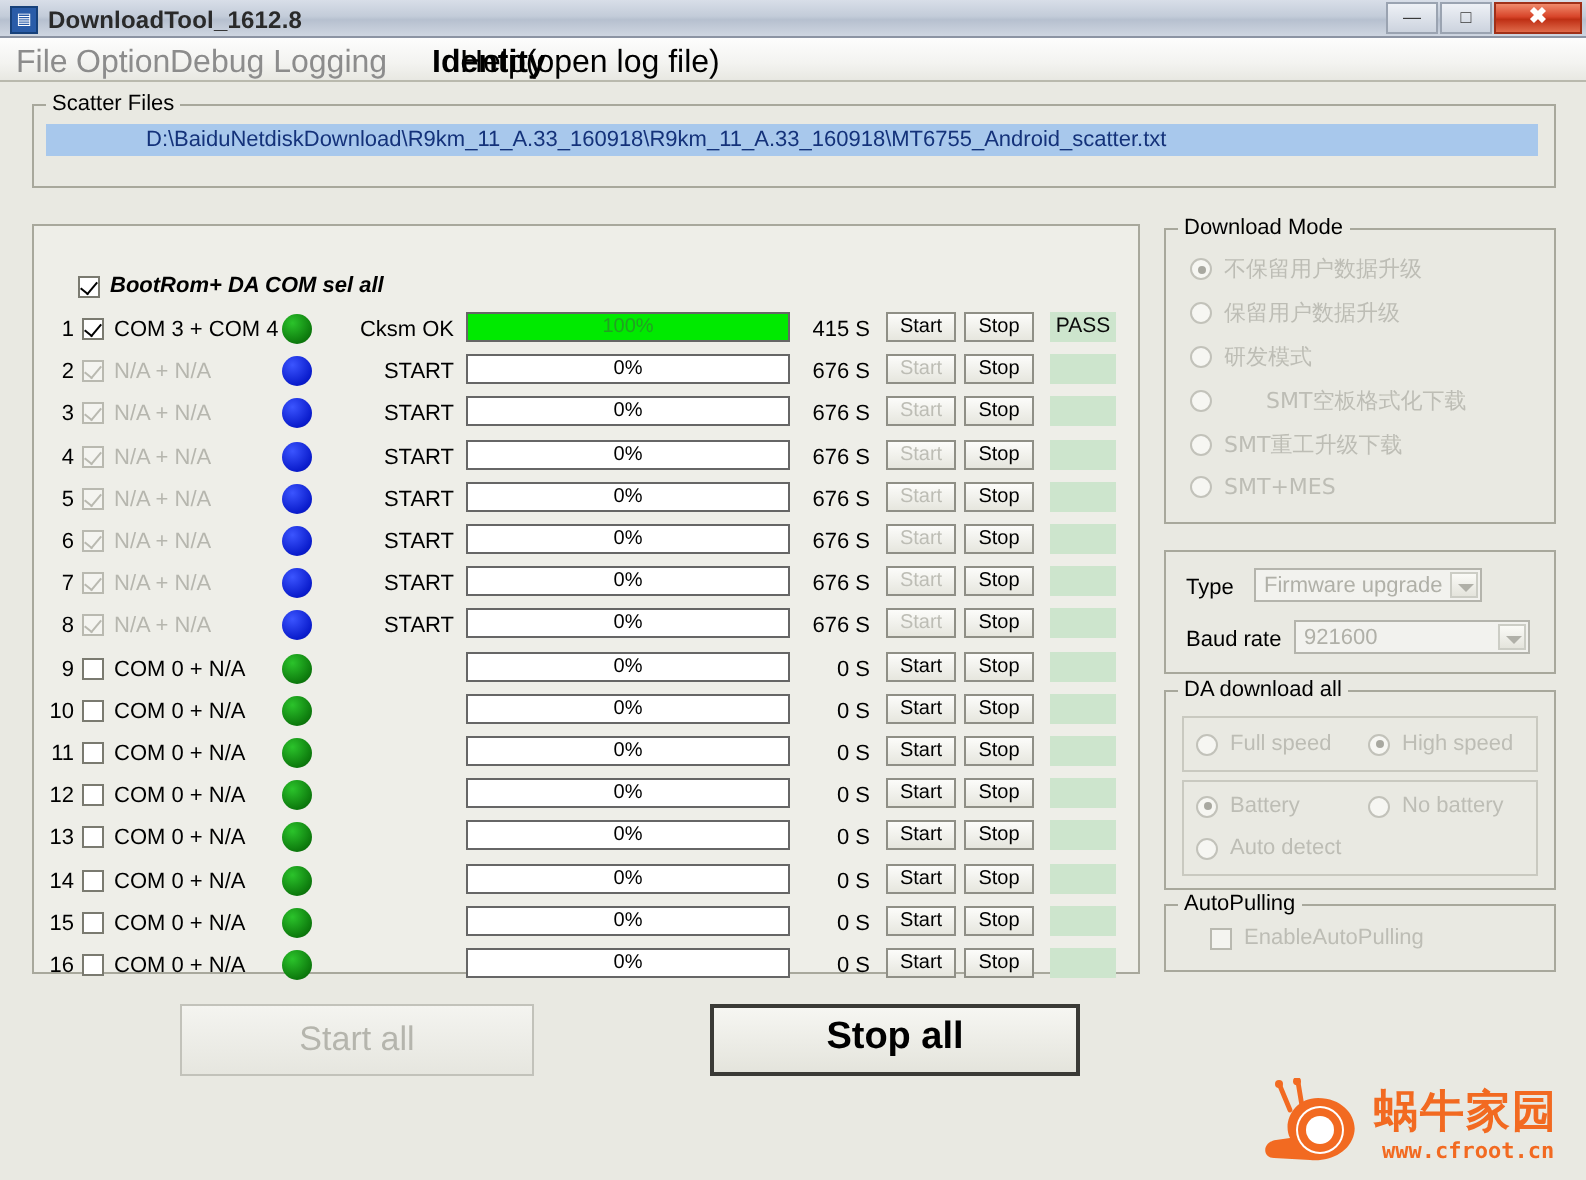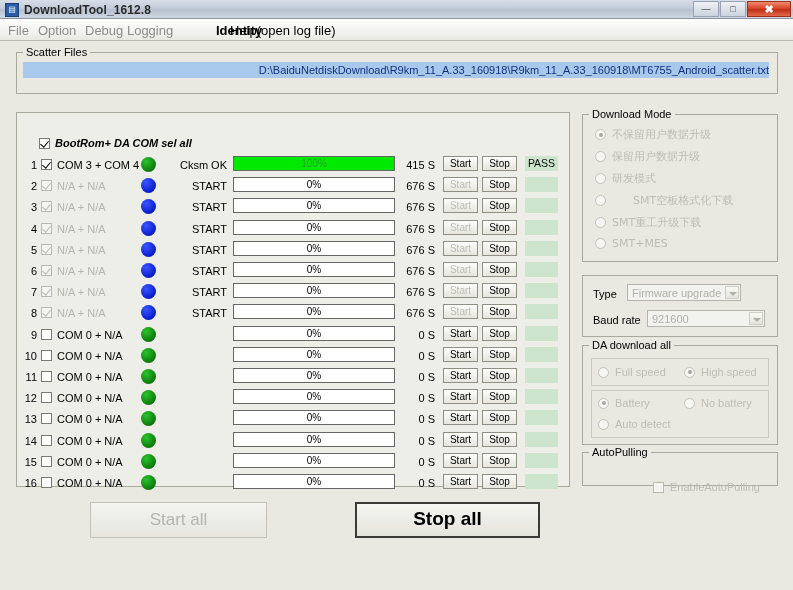--- a/index.html
+++ b/index.html
@@ -64,21 +64,21 @@
 
   
   .menubar {
     position: absolute; left: 0; top: 19px; width: 793px; height: 22px;
     background: linear-gradient(to bottom,#fdfdfd 0%, #f3f3f0 60%, #e8e8e2 100%);
     border-bottom: 1px solid #b9b9ad;
     box-sizing: border-box;
   }
   .menuitem {
     position: absolute; top: 4px;
-    font-size: 13px;
+    font-size: 16px;
     color: #8c8c8c;
     font-family: "Liberation Sans", sans-serif;
     white-space: nowrap;
   }
   .menuitem.enabled { color: #000; font-weight: bold; padding-left: 36px; }
   .menuitem.enabled2 { color: #000; }
 
   
   .groupbox {
     position: absolute;
@@ -97,25 +97,24 @@
   }
 
   
   #scatter-group { left: 16px; top: 52px; width: 762px; height: 42px; }
   #scatter-path {
     position: absolute; left: 6px; top: 9px; width: 746px; height: 16px;
     background: #a8c8ec;
     color: #14327a;
     font-size: 11px;
     line-height: 16px;
-    padding-left: 32px;
+    padding-left: 50px;
     box-sizing: border-box;
     overflow: hidden; white-space: nowrap;
     font-family: "Liberation Sans", sans-serif;
-    text-align: right;
   }
 
   
   #main-panel {
     position: absolute; left: 16px; top: 112px; width: 554px; height: 375px;
     border: 1px solid #a8a89c;
     box-sizing: border-box;
     background: #eeeee8;
   }
 
@@ -686,24 +685,37 @@
       </div>
       <div class="radio-row" style="left:6px; top:27px;">
         <span class="rb"></span>
         <span class="radio-label">Auto detect</span>
       </div>
     </div>
   </div>
 
   <div class="groupbox" id="auto-group">
     <div class="legend">AutoPulling</div>
-    <div class="radio-row" style="left:22px; top:28px;margin-left:48px;">
+    <div class="radio-row" style="left:22px; top:10px;">
       <span class="cb dim"></span>
       <span class="radio-label">EnableAutoPulling</span>
     </div>
   </div>
 
   <div class="bigbtn" id="start-all-button">Start all</div>
   <div class="bigbtn" id="stop-all-button">Stop all</div>
 
 
+  <div id="watermark">
+    <svg id="wm-snail" viewBox="0 0 56 46">
+      <path d="M8 40 C2 40 2 32 9 31 L16 30 C12 22 18 10 30 10 C43 10 50 20 48 28 C46 37 36 42 26 41 Z" fill="#f26a21"></path>
+      <circle cx="31" cy="26" r="12" fill="#fff"></circle>
+      <circle cx="31" cy="26" r="11" fill="#f26a21"></circle>
+      <circle cx="31" cy="26" r="7" fill="#fff"></circle>
+      <path d="M16 16 L11 4 M22 14 L20 2" stroke="#f26a21" stroke-width="2.4" fill="none" stroke-linecap="round"></path>
+      <circle cx="10.5" cy="3" r="2" fill="#f26a21"></circle>
+      <circle cx="19.5" cy="1.6" r="2" fill="#f26a21"></circle>
+    </svg>
+    <div id="wm-text">蜗牛家园</div>
+    <div id="wm-url">www.cfroot.cn</div>
+  </div>
 
 </div>
 
 </body></html>

